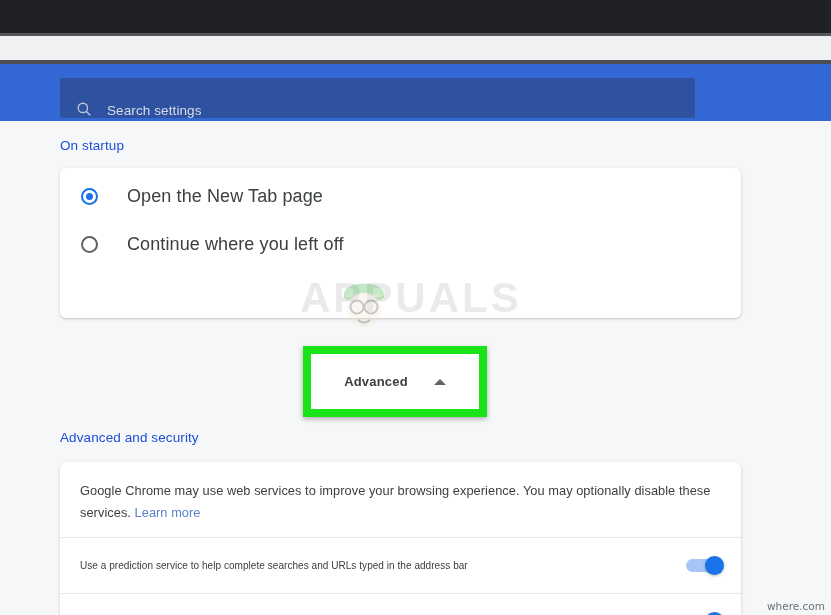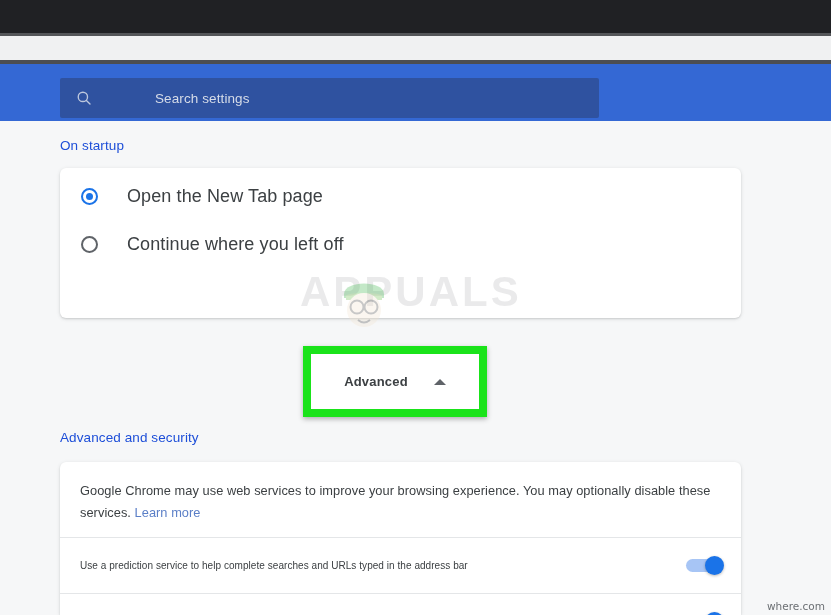--- a/index.html
+++ b/index.html
@@ -49,27 +49,26 @@
   .search-header {
     position: absolute;
     left: 0; top: 64px;
     width: 831px;
     height: 57px;
     background: #3468d4;
   }
   .search-box {
     position: absolute;
     left: 60px; top: 78px;
-    width: 539px;
+    width: 635px;
     height: 40px;
     background: #2f52a0;
     border-radius: 2px;
     display: flex;
-    align-items: center;
-    gap: 48px;
+    align-items: flex-end;
   }
   .search-icon {
     width: 18px;
     height: 18px;
     margin-left: 15px;
     margin-right: 14px;
     flex: 0 0 auto;
     opacity: .85;
   }
   .search-placeholder {
@@ -241,21 +240,21 @@
     right: -4px; top: -3px;
     width: 19px; height: 19px;
     border-radius: 50%;
     background: #1a73e8;
     box-shadow: 0 1px 3px rgba(0,0,0,.28);
   }
 
   
   .watermark {
     position: absolute;
-    left: 300px; top: 268px;
+    left: 300px; top: 274px;
     font-size: 42px;
     font-weight: bold;
     letter-spacing: 3px;
     color: rgba(90,95,100,.13);
     pointer-events: none;
     user-select: none;
   }
   .watermark-logo {
     position: absolute;
     left: 336px; top: 272px;

